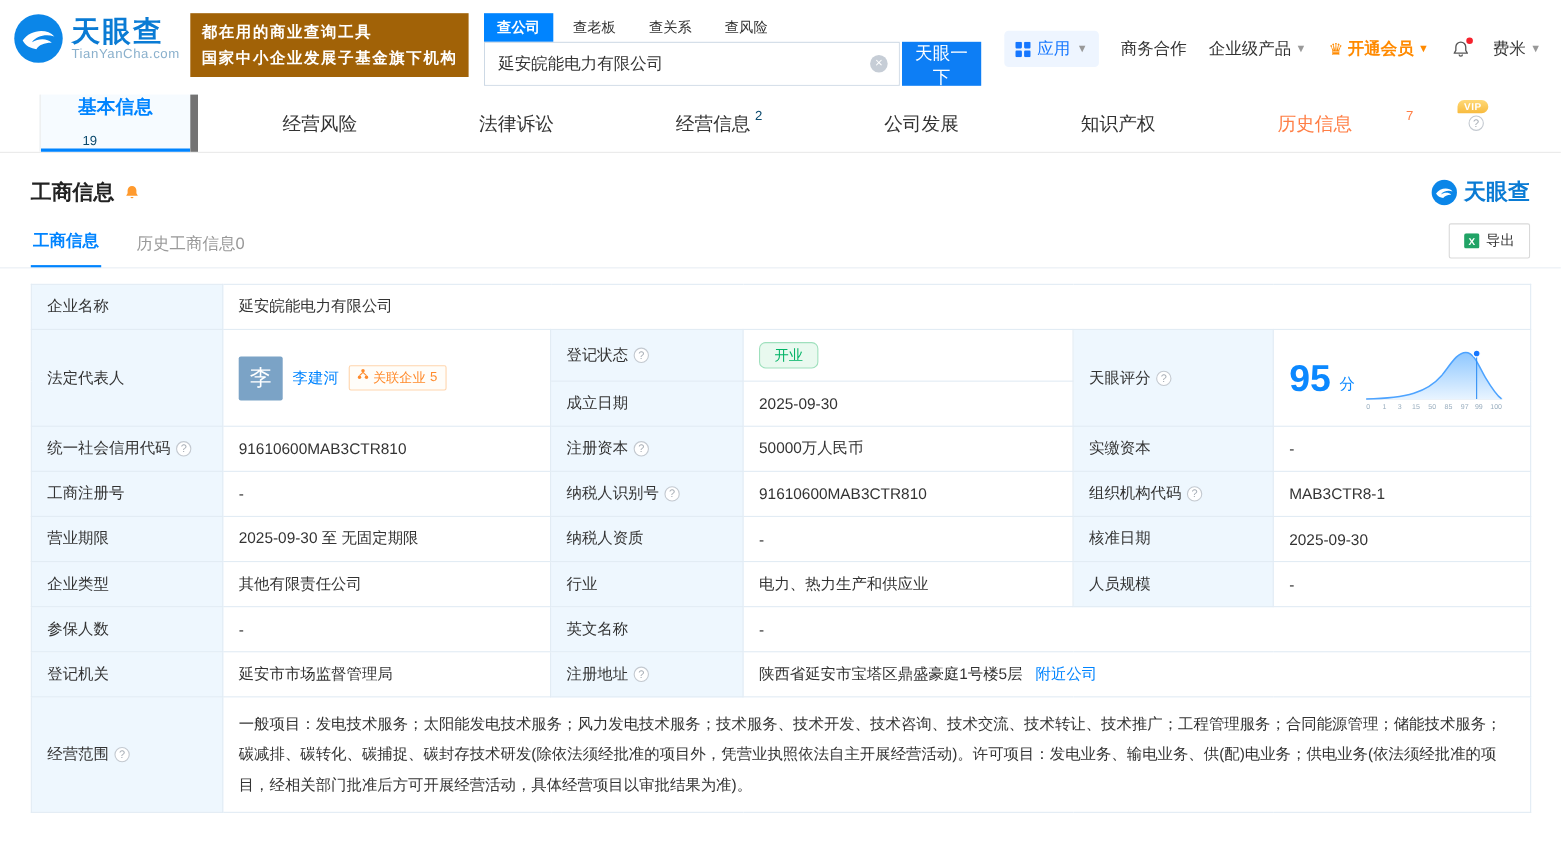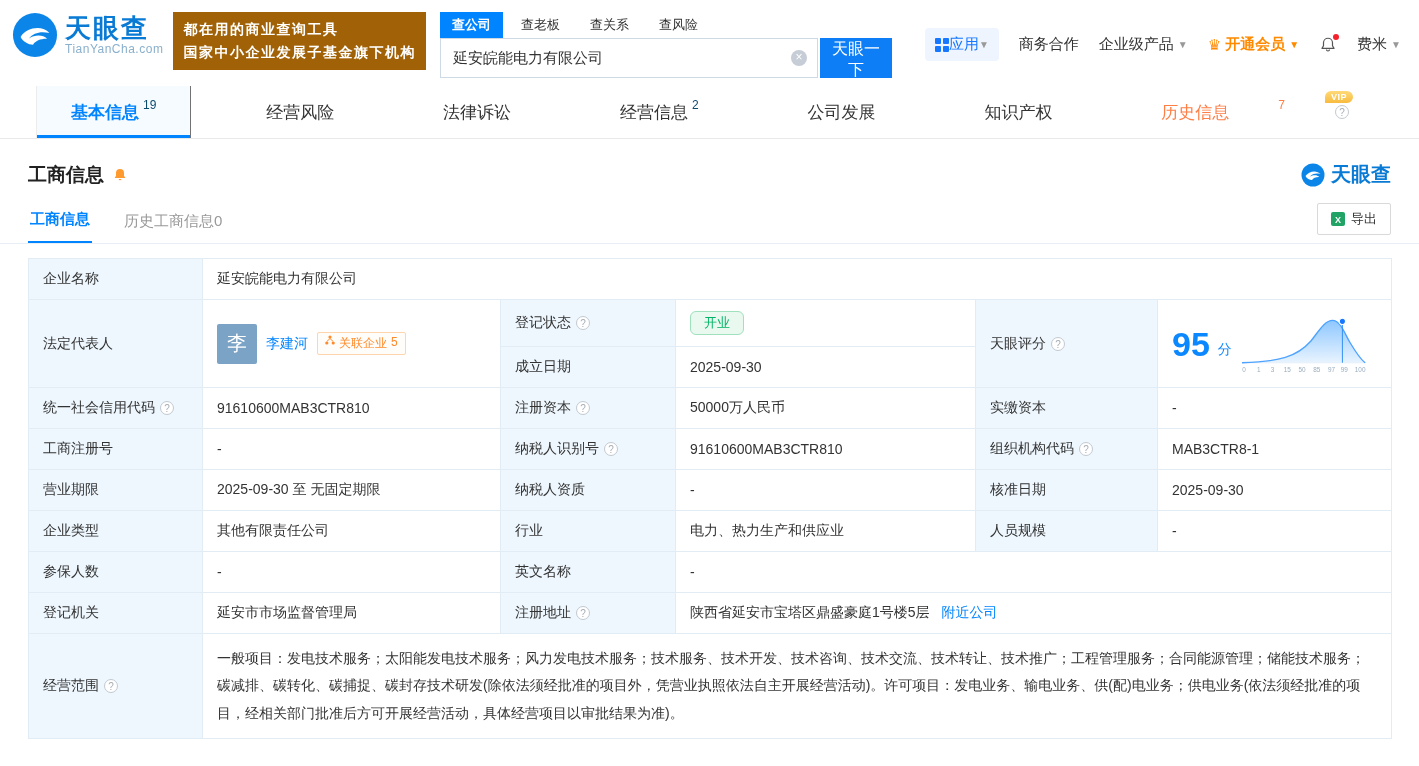--- a/index.html
+++ b/index.html
@@ -21,33 +21,33 @@
   .stab { padding:4px 12px; cursor:pointer; color:#333; }
   .stab.active { background:#0084ff; color:#fff; font-weight:bold; }
   .search-row { display:flex; }
   .search-box { position:relative; flex:1; border:1px solid #cdd9e5; height:40px; display:flex; align-items:center; background:#fff; }
   .search-box input { border:none; outline:none; width:100%; height:100%; padding:0 36px 0 12px; font-size:15px; color:#333; font-family:inherit; }
   .clear-btn { position:absolute; right:10px; width:16px; height:16px; line-height:15px; text-align:center;
                background:#c6cdd6; color:#fff; border-radius:50%; font-size:12px; cursor:pointer; }
   .search-btn { width:72px; height:40px; margin-left:2px; background:#0d7ef5; color:#fff; font-size:16px;
                 border:none; cursor:pointer; font-family:inherit; }
   .top-nav { margin-left:auto; display:flex; align-items:center; gap:20px; margin-top:16px; font-size:15px; white-space:nowrap; }
-  .app-chip { display:flex; align-items:center; background:#eef5ff; color:#1677ff; padding:7px 10px; border-radius:4px; cursor:pointer; }
+  .app-chip { display:flex; align-items:center; gap:6px; background:#eef5ff; color:#1677ff; padding:7px 10px; border-radius:4px; cursor:pointer; }
   .caret { font-size:10px; color:#999; }
   .caret.orange { color:#ff8a00; }
   .nav-item { cursor:pointer; display:flex; align-items:center; gap:4px; color:#333; }
   .vip-link { color:#ff8a00; display:flex; align-items:center; gap:4px; cursor:pointer; font-weight:bold; }
   .crown { font-size:15px; color:#ff8a00; }
   .bell-wrap { position:relative; cursor:pointer; display:flex; align-items:center; }
   .bell-dot { position:absolute; top:-2px; right:-2px; width:6px; height:6px; background:#f5222d; border-radius:50%; }
   
   .main-tabs { display:flex; justify-content:space-between; border-bottom:1px solid #e9e9e9; height:53px; padding:0 36px; }
   .mtab { display:flex; align-items:center; font-size:17px; color:#333; padding:0 34px; cursor:pointer; position:relative; }
-  .mtab.active { color:#0084ff; font-weight:bold; background:#f6fbff; border-left:1px solid #ececec; border-right:1px solid #737373;
-                 box-shadow:inset 0 -3px 0 #0084ff; }
+  .mtab.active { color:#0084ff; font-weight:bold; background:#f6fbff; border-left:1px solid #ececec; border-right:7px solid #737373;
+                 box-shadow:inset 0 -3px 0 #0084ff;flex-direction:column; }
   .mcount { font-size:12px; color:#0c4a6e; align-self:flex-start; margin:12px 0 0 4px; font-weight:normal; }
   .mtab.history { color:#ff7e45;gap:45px; }
   .mtab.history .mcount { color:#ff7e45; }
   .vip-badge { position:absolute; top:5px; right:30px; background:linear-gradient(#ffd978,#f8bb3e); color:#fff;
                font-size:9px; font-weight:bold; padding:1px 6px; border-radius:7px 7px 7px 1px; letter-spacing:.5px; }
   .q { display:inline-block; width:14px; height:14px; line-height:13px; border:1px solid #c3c9d0; border-radius:50%;
        color:#a6adb5; font-size:10px; text-align:center; margin-left:5px; cursor:pointer; flex:none; background:#fff; }
   
   .section-head { display:flex; align-items:center; padding:22px 28px 10px; }
   .section-title { font-size:19px; font-weight:bold; color:#222; display:flex; align-items:center; gap:8px; }

